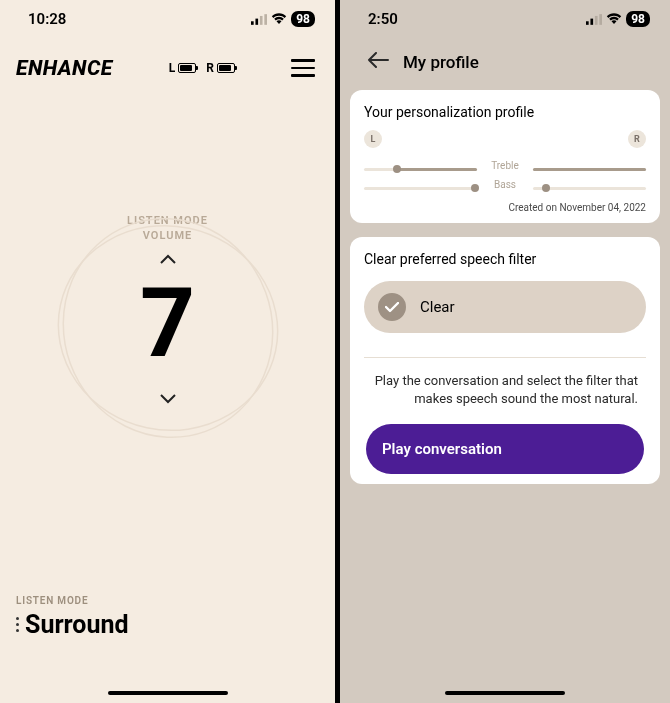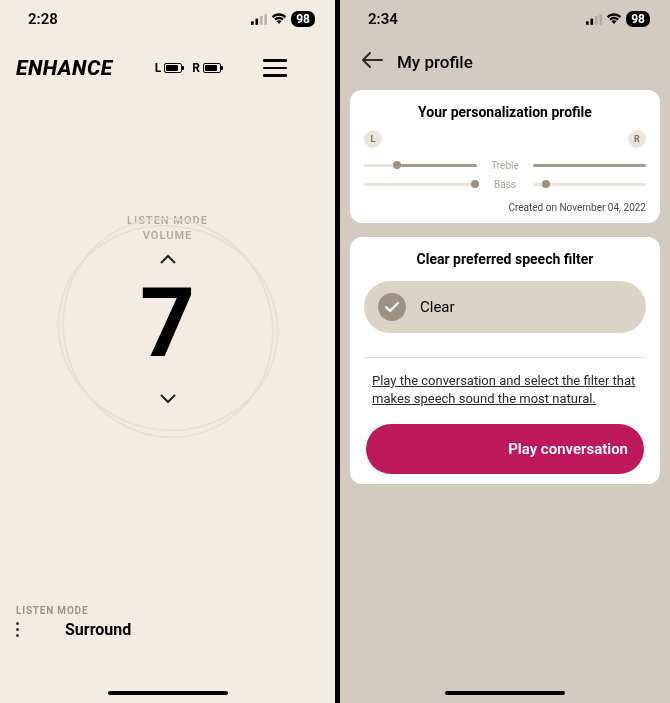--- a/index.html
+++ b/index.html
@@ -31,23 +31,22 @@
     font-weight: 600;
   }
   .status-right { display: flex; align-items: center; gap: 4px; }
   .battery-pill {
     background: #000; color: #fff; border-radius: 7px;
     padding: 1px 5px; font-size: 12px; font-weight: 700;
   }
 
   
   .hdr-left {
-    display: flex; align-items: center; justify-content: flex-start;
+    display: flex; align-items: center; justify-content: space-between;
     padding: 18px 20px 8px 16px;
-    gap: 42px;
   }
   .brand { font-size: 21px; font-weight: 800; letter-spacing: 0.5px; font-style: italic; }
   .lr-group { display: flex; gap: 10px; align-items: center; }
   .lr { display: flex; align-items: center; gap: 3px; font-size: 12px; font-weight: 700; }
   .mini-batt {
     width: 18px; height: 10px; border: 1.5px solid #000; border-radius: 2px;
     position: relative;
   }
   .mini-batt::after {
     content: ""; position: absolute; right: -3px; top: 2px;
@@ -74,52 +73,52 @@
     pointer-events: none;
   }
 
   .listen-mode {
     position: absolute; bottom: 64px; left: 16px;
   }
   .listen-mode .lbl { font-size: 10px; color: #9d8f7e; letter-spacing: 0.8px; font-weight: 600; }
   .listen-mode .val-row { display: flex; align-items: center; gap: 6px; margin-top: 4px; cursor: pointer; }
   .drag-handle { display: flex; flex-direction: column; gap: 3px; }
   .drag-handle i { width: 3px; height: 3px; background: #333; border-radius: 50%; }
-  .listen-mode .val { font-size: 16px; font-weight: 700; margin-left: 40px; }
+  .listen-mode .val { font-size: 25px; font-weight: 700; }
 
   .home-indicator {
     position: absolute; bottom: 8px; left: 50%; transform: translateX(-50%);
     width: 120px; height: 4px; background: #000; border-radius: 3px;
   }
 
   
   .hdr-right {
     display: flex; align-items: center; gap: 14px;
-    padding: 14px 18px 18px 21px;
+    padding: 14px 18px 18px 27px;
   }
   .back-arrow { cursor: pointer; }
   .hdr-right .title { font-size: 17px; font-weight: 500; }
 
   .scroll-area { padding: 0 10px; }
 
   .card {
     background: #fff; border-radius: 12px;
     padding: 14px 14px 10px; margin-bottom: 14px;
   }
-  .card h3 { text-align: center; font-size: 14px; font-weight: 700; margin-bottom: 10px; }
+  .card h3 { text-align: left; font-size: 14px; font-weight: 400; margin-bottom: 10px; }
 
   .lr-pills { display: flex; justify-content: space-between; margin-bottom: 12px; }
   .pill {
     width: 18px; height: 18px; border-radius: 50%;
     background: #ece5db; color: #7a7068;
     font-size: 9px; font-weight: 700;
     display: flex; align-items: center; justify-content: center;
   }
 
-  .eq-row { display: flex; align-items: center; gap: 8px; margin: 8px 0; }
+  .eq-row { display: flex; align-items: flex-end; gap: 8px; margin: 8px 0; }
   .eq-side { flex: 1; position: relative; }
   .eq-track { height: 3px; background: #ebe4da; border-radius: 2px; }
   .eq-fill { position: absolute; top: 0; height: 3px; background: #a89b8c; border-radius: 2px; }
   .eq-dot { position: absolute; top: -3px; width: 8px; height: 8px; border-radius: 50%; background: #9d9083; }
   .eq-label { width: 40px; text-align: center; font-size: 10px; color: #b0a597; }
 
   .created { text-align: right; font-size: 10px; color: #4a4a4a; margin-top: 12px; }
 
   .filter-card h3 { margin-bottom: 14px; }
   .option-row {
@@ -131,35 +130,35 @@
   .radio {
     width: 28px; height: 28px; border-radius: 50%;
     border: 2px solid #bfb5a9; display: flex; align-items: center; justify-content: center;
   }
   .option-row.selected .radio { background: #9e9184; border-color: #9e9184; }
   .radio svg { display: none; }
   .option-row.selected .radio svg { display: block; }
   .option-label { font-size: 15px; }
 
   .divider { height: 1px; background: #e6ded3; margin: 24px 0 14px; }
-  .help-text { font-size: 13px; text-align: left; color: #2a2a2a; line-height: 1.4; padding: 0 8px; text-decoration: underline; }
+  .help-text { font-size: 13px; text-align: right; color: #2a2a2a; line-height: 1.4; padding: 0 8px; }
 
   .play-btn {
     margin: 16px 2px 0; padding: 16px;
-    background: #be185d; color: #fff;
-    border-radius: 30px; text-align: right;
+    background: #4c1d95; color: #fff;
+    border-radius: 30px; text-align: left;
     font-size: 15px; font-weight: 600; cursor: pointer;
   }
 </style>
 </head>
 <body>
 
 <div class="phone phone-left">
   <div class="status-bar">
-    <span>2:28</span>
+    <span>10:28</span>
     <div class="status-right">
       <svg width="16" height="11" viewBox="0 0 18 12">
           <rect x="0" y="8" width="3" height="4" fill="#000"></rect>
           <rect x="5" y="5" width="3" height="7" fill="#000"></rect>
           <rect x="10" y="2" width="3" height="10" fill="#bcb2a5"></rect>
           <rect x="15" y="0" width="3" height="12" fill="#bcb2a5"></rect>
         </svg>
       <svg width="16" height="12" viewBox="0 0 16 12">
           <path d="M8 11 L5.5 8.2 C6.2 7.5 7 7.2 8 7.2 s1.8 .3 2.5 1 Z M3.2 5.8 C4.5 4.5 6.2 3.8 8 3.8 s3.5 .7 4.8 2 l-1.6 1.8 C10.3 6.8 9.2 6.3 8 6.3 s-2.3 .5 -3.2 1.3 Z M.8 3.2 C2.7 1.3 5.2 .3 8 .3 s5.3 1 7.2 2.9 l-1.6 1.8 C12.2 3.6 10.2 2.8 8 2.8 s-4.2 .8 -5.6 2.2 Z" fill="#000"></path>
         </svg>
@@ -220,21 +219,21 @@
         </span>
       <span class="val">Surround</span>
     </div>
   </div>
 
   <div class="home-indicator"></div>
 </div>
 
 <div class="phone phone-right">
   <div class="status-bar">
-    <span>2:34</span>
+    <span>2:50</span>
     <div class="status-right">
       <svg width="16" height="11" viewBox="0 0 18 12">
           <rect x="0" y="8" width="3" height="4" fill="#000"></rect>
           <rect x="5" y="5" width="3" height="7" fill="#000"></rect>
           <rect x="10" y="2" width="3" height="10" fill="#b4aba0"></rect>
           <rect x="15" y="0" width="3" height="12" fill="#b4aba0"></rect>
         </svg>
       <svg width="16" height="12" viewBox="0 0 16 12">
           <path d="M8 11 L5.5 8.2 C6.2 7.5 7 7.2 8 7.2 s1.8 .3 2.5 1 Z M3.2 5.8 C4.5 4.5 6.2 3.8 8 3.8 s3.5 .7 4.8 2 l-1.6 1.8 C10.3 6.8 9.2 6.3 8 6.3 s-2.3 .5 -3.2 1.3 Z M.8 3.2 C2.7 1.3 5.2 .3 8 .3 s5.3 1 7.2 2.9 l-1.6 1.8 C12.2 3.6 10.2 2.8 8 2.8 s-4.2 .8 -5.6 2.2 Z" fill="#000"></path>
         </svg>

